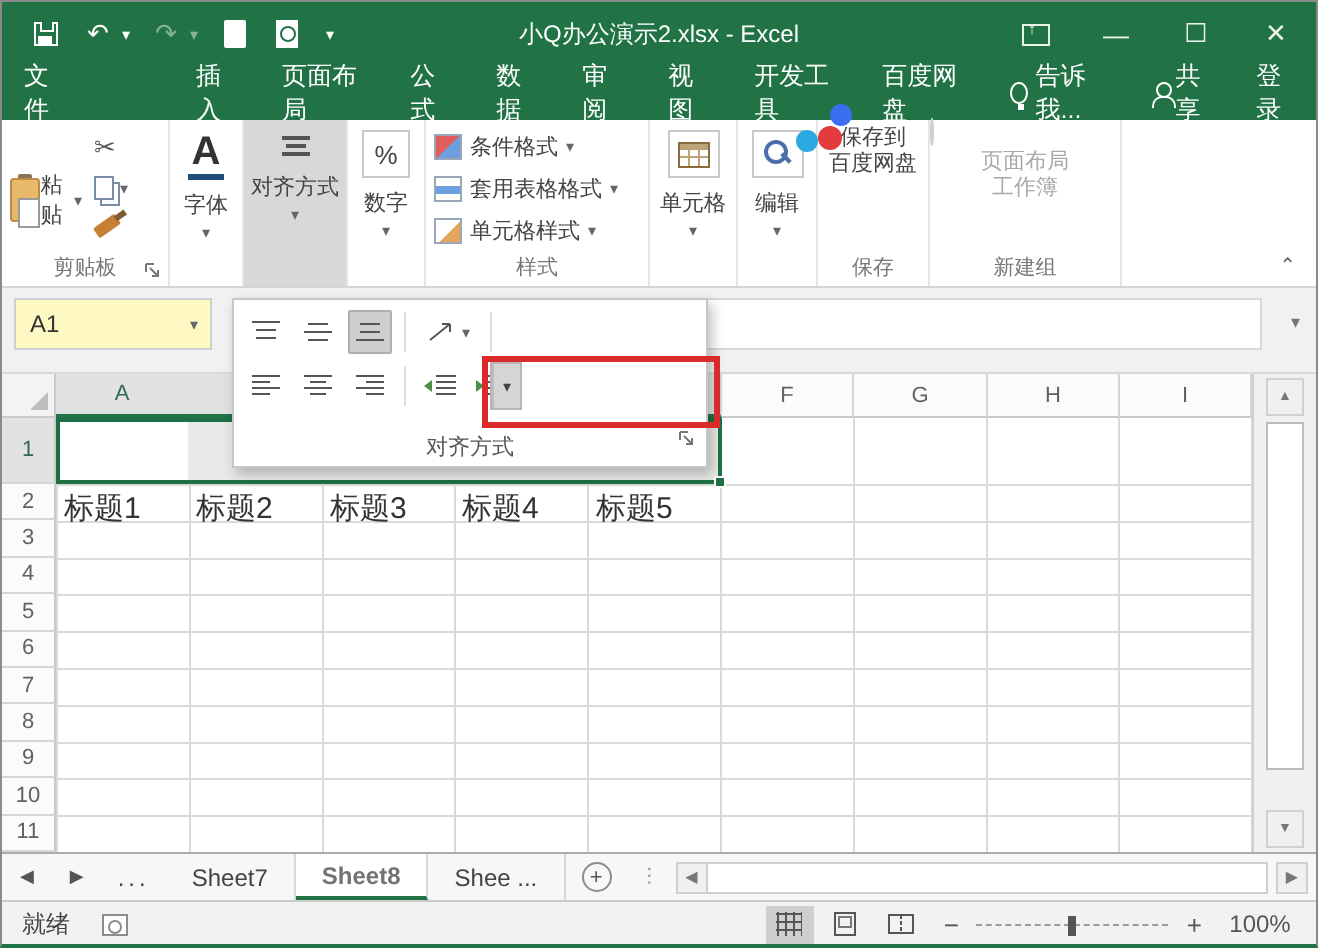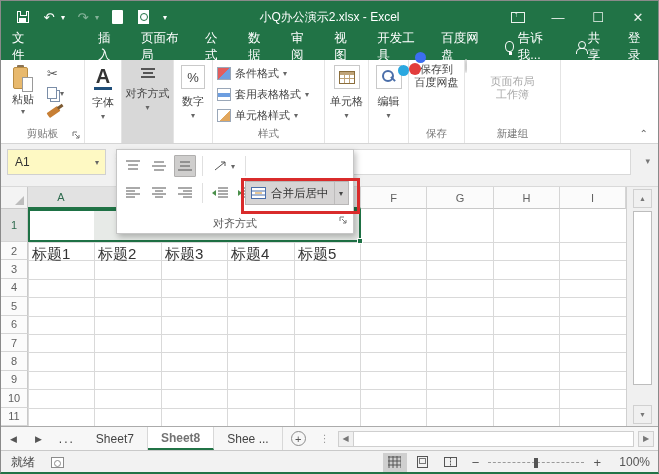--- a/index.html
+++ b/index.html
@@ -61,21 +61,21 @@
      linear-gradient(#fff,#fff) , #fff; position:relative; }
   .tableglyph:before { content:""; position:absolute; inset:0;
      background:linear-gradient(to right, transparent 4px, #b08d57 4px 5px, transparent 5px 9px, #b08d57 9px 10px, transparent 10px),
                 linear-gradient(to bottom, #b08d57 0 3px, transparent 3px 6px, #b08d57 6px 7px, transparent 7px); opacity:.8; }
   .magnif { width:16px; height:16px; position:relative; }
   .magnif:before { content:""; position:absolute; left:1px; top:1px; width:8px; height:8px; border:2px solid #4a6ea9; border-radius:50%; }
   .magnif:after { content:""; position:absolute; left:9px; top:9px; width:6px; height:2px; background:#4a6ea9; transform:rotate(45deg); }
   
   .clipgrp { width:84px; }
   .pastebtn { position:absolute; left:4px; top:4px; width:36px; height:72px; display:flex;
-              flex-direction:column; align-items:center; }
+              flex-direction:row; align-items:center; }
   .clipic { width:20px; height:26px; position:relative; margin-top:2px; }
   .clipic .board { position:absolute; left:0; top:1px; width:15px; height:22px; background:#e8b96d; border:1px solid #b98d44; border-radius:2px; }
   .clipic .clip { position:absolute; left:4px; top:-1px; width:7px; height:4px; background:#8a7354; border-radius:1px; }
   .clipic .page { position:absolute; right:0; bottom:0; width:11px; height:15px; background:#fff; border:1px solid #9a9a9a; }
   .cutcol { position:absolute; left:46px; top:6px; width:34px; display:flex; flex-direction:column; gap:6px; align-items:flex-start; }
   .copyic { width:10px; height:12px; border:1px solid #7b8ea8; background:#fff; box-shadow:3px 3px 0 -1px #fff, 3px 3px 0 0 #7b8ea8; }
   .brushic { width:13px; height:6px; background:#c77f35; border-radius:1px; transform:rotate(-35deg); margin-top:4px; position:relative;}
   .brushic:after { content:""; position:absolute; right:-5px; top:1px; width:6px; height:3px; background:#7d5a32; }
   .launcher { position:absolute; right:3px; bottom:3px; width:9px; height:9px; }
   .launcher svg { display:block; }
@@ -176,21 +176,21 @@
                border-top:1px solid #c9c9c9; display:flex; align-items:center; font-size:12px; color:#444; }
   .sb-ready { padding-left:10px; }
   .macroic { width:13px; height:11px; border:1px solid #8c8c8c; margin-left:16px; position:relative; background:#fff;}
   .macroic:after { content:""; position:absolute; left:2px; top:2px; width:5px; height:5px; border:1px solid #8c8c8c; border-radius:50%;}
   .sb-right { margin-left:auto; display:flex; align-items:center; padding-right:8px; gap:4px; }
   .viewic { width:24px; height:19px; display:flex; align-items:center; justify-content:center; }
   .viewic.on { background:#cfcfcf; }
   .zoom-minus,.zoom-plus { font-size:13px; color:#555; padding:0 5px; }
   .zoom-track { width:96px; height:0; border-top:1px dashed #9a9a9a; position:relative; }
   .zoom-thumb { position:absolute; left:46px; top:-5px; width:4px; height:10px; background:#555; }
-  .zoom-val { width:40px; text-align:right; color:#555; }
+  .zoom-val { width:40px; text-align:center; color:#555; }
 </style>
 </head>
 <body>
 
 <div class="window">
 
   <div class="titlebar">
     <div class="qat">
       <span class="ic">
           <span class="floppy"></span>
@@ -453,28 +453,20 @@
           </svg>
         </span>
       <span class="ap-ib">
           <svg width="16" height="12">
             <path d="M6 1h10M6 4h10M6 7h10M6 10h10" stroke="#555"></path>
             <path d="M0 3 L4 6 L0 9 z" fill="#4a8f4a"></path>
           </svg>
         </span>
     </div>
     <div class="mergewrap">
-      <span class="mergebtn">
-        <svg width="15" height="12">
-            <rect x="0.5" y="0.5" width="14" height="11" fill="#fff" stroke="#4a6ea9"></rect>
-            <path d="M0 4h15M0 8h15" stroke="#4a6ea9"></path>
-            <path d="M4 6h7" stroke="#d0902f"></path>
-          </svg>
-        <span>合并后居中</span>
-      </span>
       <span class="merge-arrow">▾</span>
     </div>
     <div class="ap-footer">对齐方式</div>
     <span class="ap-launch">
       <svg width="9" height="9">
           <path d="M1 1 h4 M1 1 v4 M3 3 l4 4 M7 4 v3 h-3" stroke="#777" fill="none"></path>
         </svg>
     </span>
   </div>
   <div class="redbox"></div>

